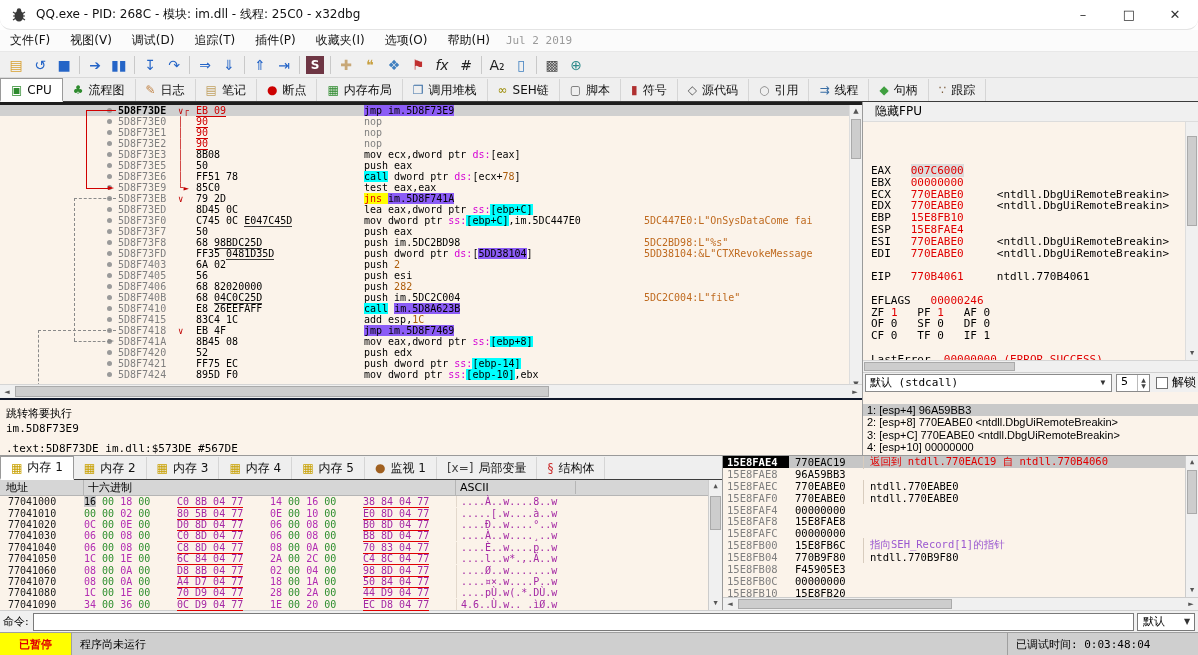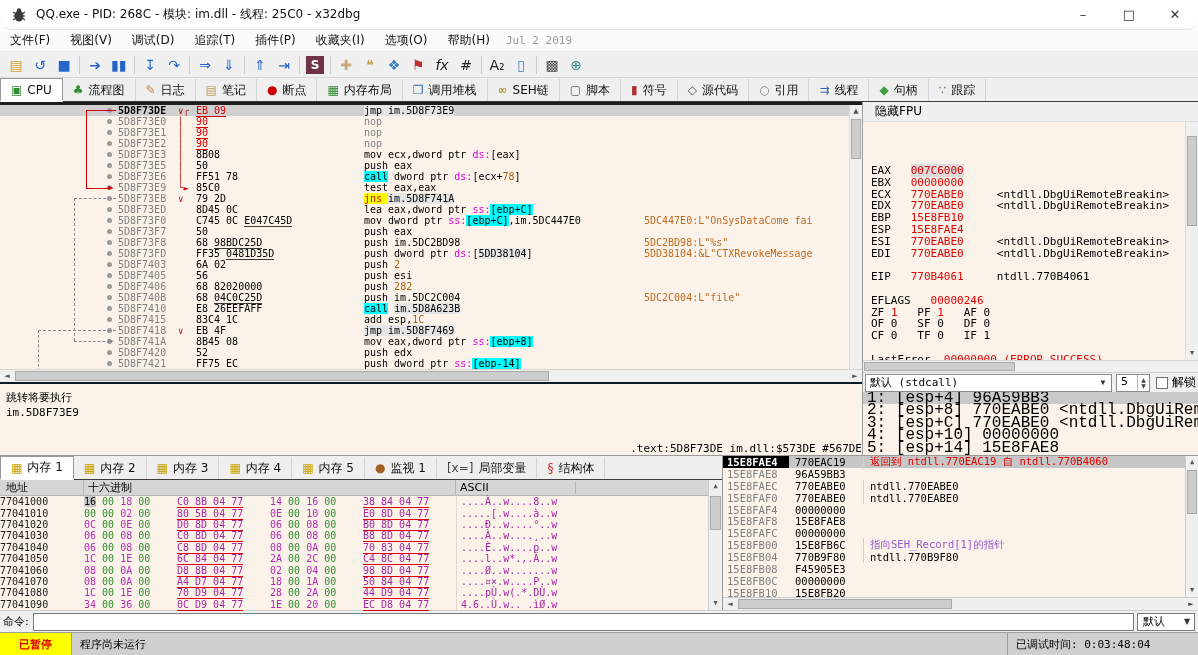--- a/index.html
+++ b/index.html
@@ -41,68 +41,68 @@
   .bp-dot { width:5px; height:5px; border-radius:50%; background:#9a9a9a; margin-right:6px; }
   .c-addr { width:60px; flex:none; color:#7f7f7f; }
   .drow.sel .c-addr { color:#000; font-weight:bold; }
   .c-mark { width:18px; flex:none; color:#c00000; font-size:9px; }
   .c-bytes { width:168px; flex:none; }
   .c-instr { width:280px; flex:none; }
   .c-cmt { flex:1; color:#bf6a1f; overflow:hidden; }
   .b-rul { color:#d00000; border-bottom:1px solid #d00000; }
   .b-ul { border-bottom:1px solid #3a3a3a; }
   .tk-g { color:#7f7f7f; } .tk-m { color:#d400d4; } .tk-n { color:#ad5c0a; }
-  .tk-y { background:#e5e5e5; } .tk-ry { background:#ffff00; color:#e00000; }
+  .tk-y { background:#8b5cf6; } .tk-ry { background:#ffff00; color:#e00000; }
   .tk-c { background:#00ffff; } .tk-cb { background:#00ffff; }
   
   .ov { position:absolute; pointer-events:none; }
   .red-line { border-color:#d00000; } .gray-dash { border-color:#8a8a8a; }
   .arrowhead { position:absolute; color:#d00000; font-size:8px; line-height:8px; }
   .arrowhead.gray { color:#8a8a8a; }
   .dis-hscroll { height:14px; background:#f0f0f0; border-top:1px solid #d5d5d5; position:relative; }
   .dis-vscroll { position:absolute; right:0; top:0; width:13px; height:286px; background:#f0f0f0; border-left:1px solid #ddd; }
   .sb-arrow { font-size:7px; color:#555; text-align:center; line-height:13px; height:13px; }
   .sb-thumb-v { position:absolute; left:1px; right:1px; background:#cdcdcd; border:1px solid #aaa; }
   .sb-thumb-h { position:absolute; top:1px; bottom:1px; background:#cdcdcd; border:1px solid #aaa; }
   .sb-arrow-h { position:absolute; top:0; width:14px; height:100%; font-size:7px; color:#555; display:flex; align-items:center; justify-content:center; }
   .dis-info { flex:1; border-top:2px solid #0f172a; font-family:"DejaVu Sans Mono",monospace; font-size:11px; padding:6px 0 0 6px; }
   .dis-info .l2 { margin-top:1px; }
-  .dis-status { margin-top:23px;text-align:right; }
+  .dis-status { margin-top:7px; }
 
   
   .reg-pane { width:336px; border-left:1px solid #9a9a9a; background:#fbf3ea; display:flex; flex-direction:column; }
   .fpu-bar { height:20px; background:#f0f0f0; border-bottom:1px solid #dcdcdc; display:flex; align-items:center; padding-left:12px; font-size:12px; }
   .reg-body { height:238px; position:relative; font-family:"DejaVu Sans Mono",monospace; font-size:11px; white-space:pre; padding:4px 0 0 8px; overflow:hidden; }
   .reg-line { height:11.8px; line-height:11.8px; }
   .rg-r { color:#e00000; } .rg-rsel { color:#e00000; background:#dcdcdc; }
   .reg-vscroll { position:absolute; right:0; top:0; width:13px; height:238px; background:#f0f0f0; border-left:1px solid #ddd; }
   .reg-hscroll { height:12px; background:#f0f0f0; border-top:1px solid #d5d5d5; position:relative; }
   .conv-row { height:20px; display:flex; align-items:center; background:#f0f0f0; border-top:1px solid #cfcfcf; padding:0 2px; }
   .combo { flex:1; height:18px; background:#fff; border:1px solid #8a8a8a; display:flex; align-items:center; font-size:11px; padding-left:4px; font-family:"DejaVu Sans Mono",monospace; }
   .combo .arr { margin-left:auto; width:16px; text-align:center; font-size:8px; color:#333; }
   .spin { width:34px; height:18px; background:#fff; border:1px solid #8a8a8a; margin-left:4px; display:flex; font-size:11px; }
   .spin .v { flex:1; padding-left:4px; }
   .spin .ud { width:12px; border-left:1px solid #bbb; display:flex; flex-direction:column; font-size:6px; color:#444; align-items:center; justify-content:center; line-height:6px; }
   .chk { display:flex; align-items:center; margin-left:6px; font-size:12px; }
   .chk .box { width:12px; height:12px; border:1px solid #707070; background:#fff; margin-right:4px; }
-  .args { flex:1; font-family:Liberation Mono, monospace; font-size:16px; white-space:pre; padding-top:0; overflow:hidden; }
+  .args { flex:1; font-family:Liberation Sans, sans-serif; font-size:11px; white-space:pre; padding-top:12px; overflow:hidden; }
   .arg-line { height:12.4px; line-height:12.4px; padding-left:4px; }
   .arg-line.sel { background:#c9c9c9; }
 
   
   .bottom { height:155px; display:flex; border-top:1px solid #9a9a9a; }
   .bottom-left { width:722px; display:flex; flex-direction:column; }
   .btabbar { height:24px; background:#efefef; display:flex; align-items:flex-end; border-bottom:1px solid #3c3c3c; }
   .memdump { flex:1; background:#fbf3ea; position:relative; font-family:"DejaVu Sans Mono",monospace; font-size:10px; }
   .mheader { height:16px; background:#d6d6d6; border-bottom:1px solid #b5b5b5; display:flex; font-family:"DejaVu Sans",sans-serif; font-size:11px; align-items:center; }
   .mh-addr { width:84px; padding-left:6px; border-right:1px solid #b5b5b5; }
   .mh-hex { width:372px; padding-left:4px; border-right:1px solid #b5b5b5; }
   .mh-ascii { width:120px; padding-left:4px; border-right:1px solid #b5b5b5; }
   .mrow { height:11.4px; display:flex; align-items:center; white-space:pre; }
-  .m-addr { width:84px; padding-left:0; flex:none; color:#1a1a1a; }
+  .m-addr { width:84px; padding-left:8px; flex:none; color:#1a1a1a; }
   .m-grp { width:93px; flex:none; }
   .m-ascii { width:120px; padding-left:4px; flex:none; color:#a428a4; border-left:1px solid #e3d8cc; }
   .by-z { color:#2e8f2e; } .by-n { color:#b22cb2; }
   .by-sel { background:#c9c9c9; color:#000; }
   .m-ptr { color:#a428a4; border-bottom:1px solid #e00000; }
   .mem-vscroll { position:absolute; right:0; top:0; width:14px; bottom:0; background:#f0f0f0; border-left:1px solid #ccc; }
 
   
   .stack { flex:1; border-left:1px solid #9a9a9a; background:#fbf3ea; display:flex; flex-direction:column; }
   .stack-rows { flex:1; font-family:"DejaVu Sans Mono",monospace; font-size:10.5px; overflow:hidden; position:relative; }

